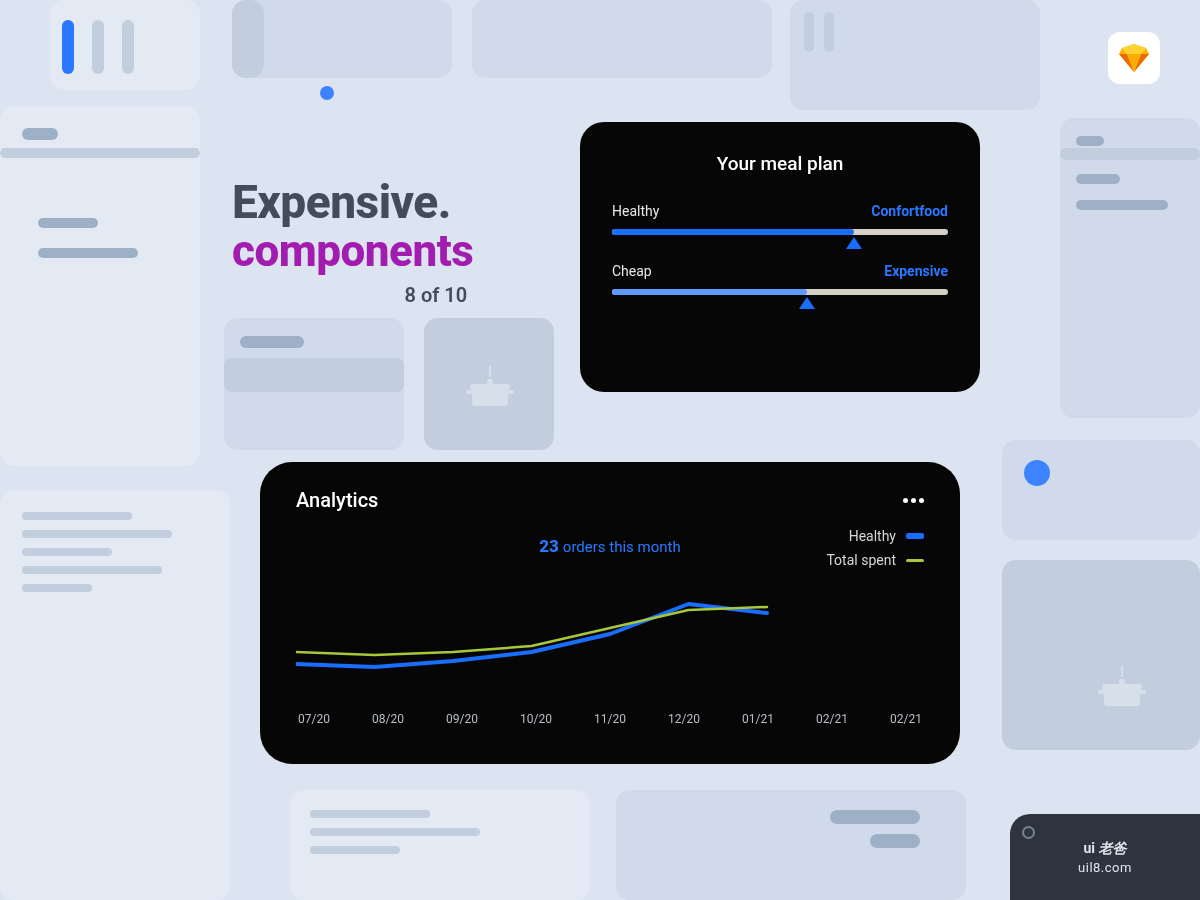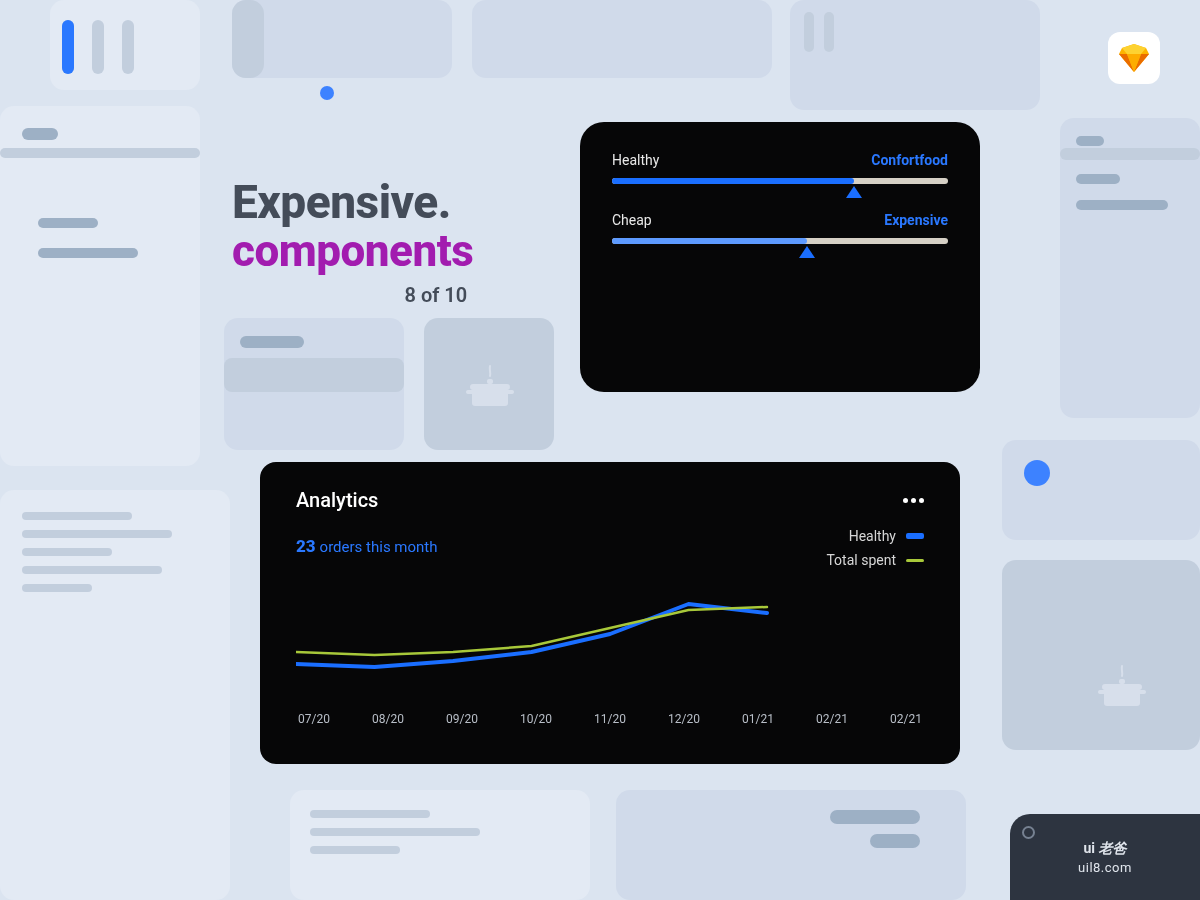--- a/index.html
+++ b/index.html
@@ -116,21 +116,21 @@
 }
 
 
 .analytics-card {
   position: absolute;
   left: 260px;
   top: 462px;
   width: 700px;
   height: 302px;
   background: #060607;
-  border-radius: 16px;
+  border-radius: 32px;
   padding: 26px 36px;
   color: #fff;
 }
 .analytics-header {
   display: flex;
   justify-content: space-between;
   align-items: flex-start;
 }
 .analytics-header h3 {
   font-size: 20px;
@@ -141,20 +141,21 @@
   width: 5px;
   height: 5px;
   background: #fff;
   border-radius: 50%;
   margin-left: 3px;
 }
 .orders-line {
   margin-top: 24px;
   color: #2a78ff;
   font-size: 15px;
+  text-align: center;
 }
 .orders-line .num { font-weight: 800; font-size: 17px; margin-right: 4px; }
 
 .legend {
   position: absolute;
   top: 66px;
   right: 36px;
   text-align: right;
   font-size: 14px;
 }
@@ -312,20 +313,21 @@
   </svg>
 </div>
 
 <div class="heading">
   <h1>Expensive.</h1>
   <h2>components</h2>
   <div class="counter">8 of 10</div>
 </div>
 
 <div class="meal-card">
+  <div class="title">Your meal plan</div>
 
   <div class="slider-block">
     <div class="slider-labels">
       <span class="left">Healthy</span>
       <span class="right">Confortfood</span>
     </div>
     <div class="slider-track">
       <div class="slider-fill bright" id="fill0" style="width: 72%;"></div>
       <div class="slider-thumb" id="thumb0" style="left: 72%;"></div>
     </div>

